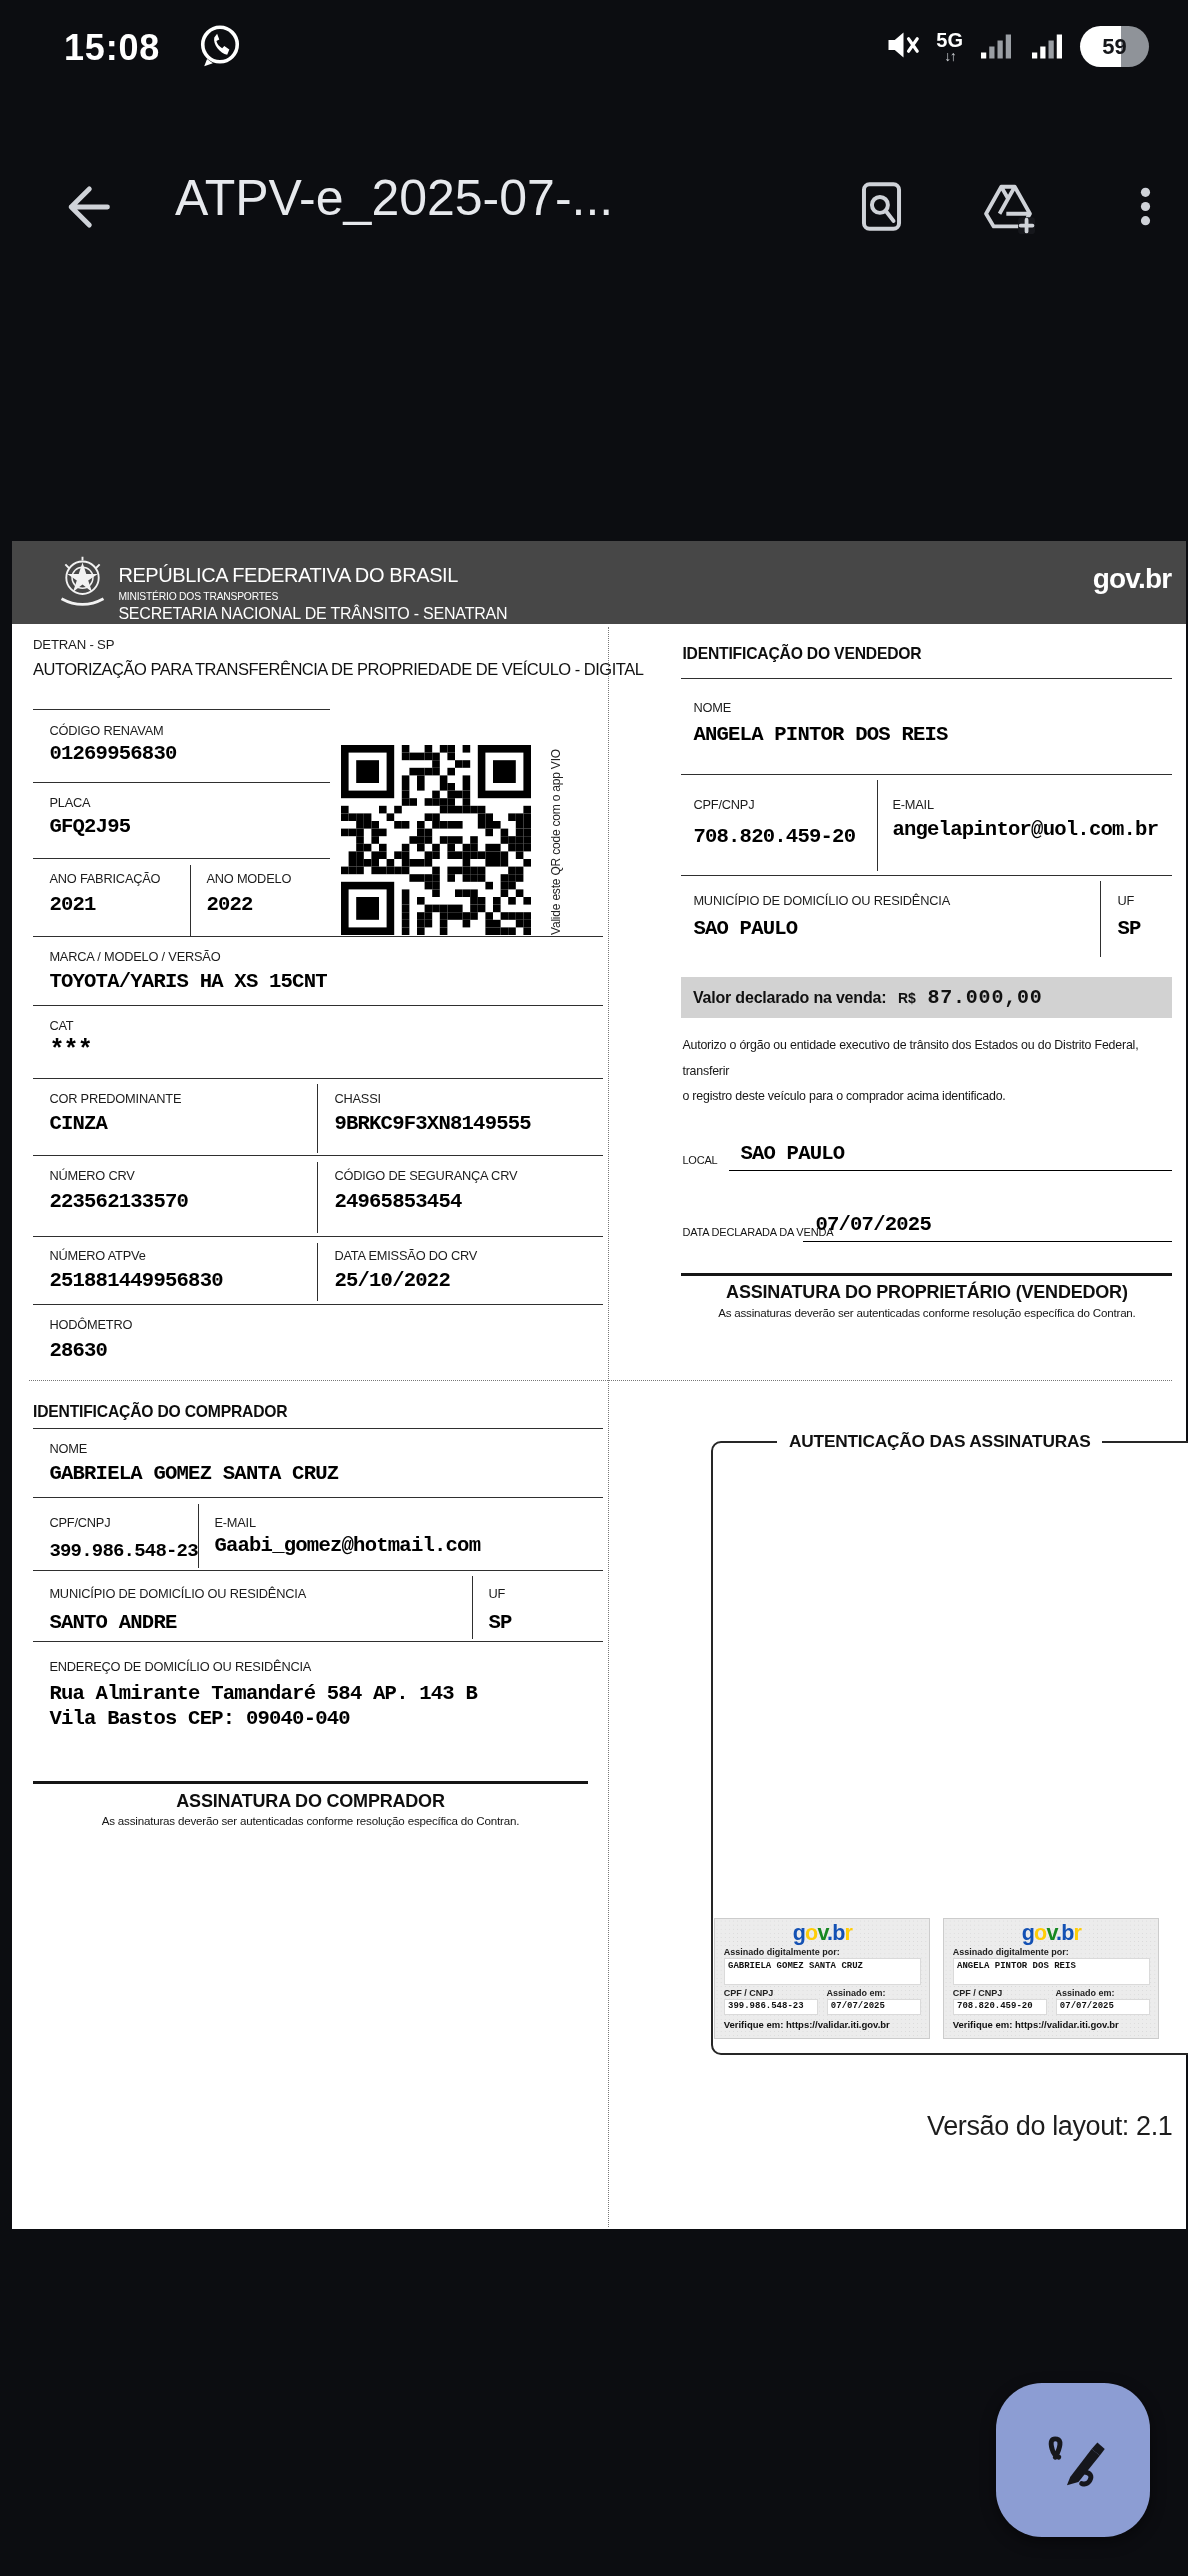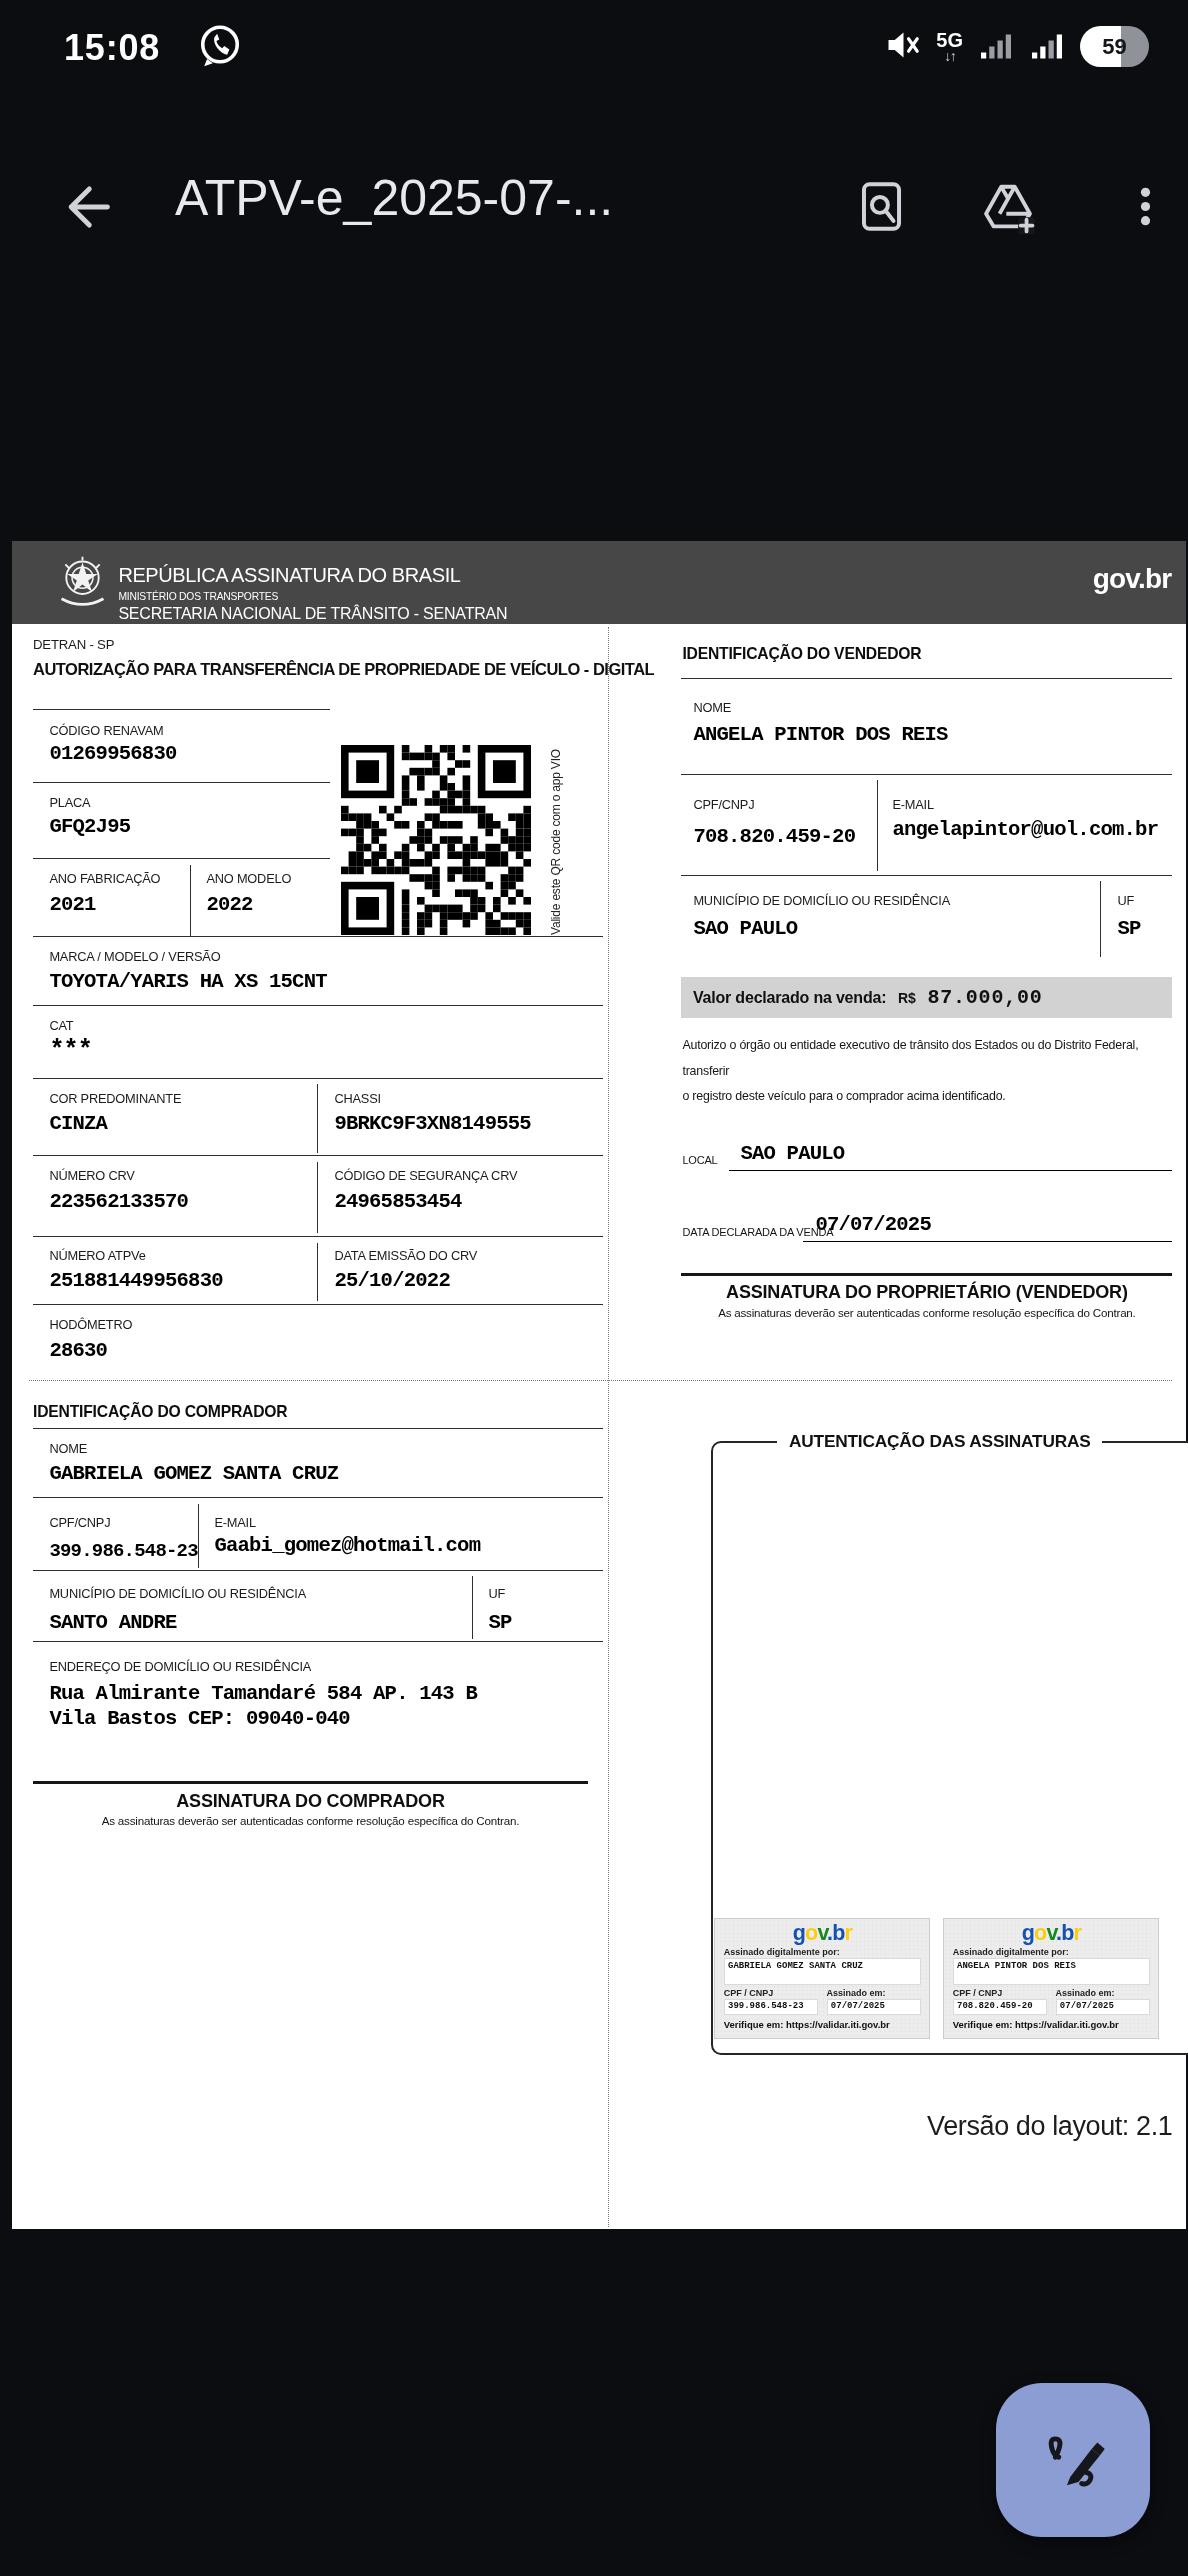--- a/index.html
+++ b/index.html
@@ -147,31 +147,31 @@
   <div id="doc-header">
     <span class="abs" style="left:40px; top:10px;">
       <svg width="61" height="63" viewBox="0 0 64 66">
           <circle cx="32" cy="28" r="17" fill="none" stroke="#f2f2f2" stroke-width="2"></circle>
           <circle cx="32" cy="28" r="11" fill="none" stroke="#f2f2f2" stroke-width="1.5"></circle>
           <path d="M32 12 L36 24 L48 24 L38 31 L42 43 L32 35 L22 43 L26 31 L16 24 L28 24 Z" fill="#f2f2f2"></path>
           <path d="M10 50 Q32 62 54 50" fill="none" stroke="#f2f2f2" stroke-width="3"></path>
           <path d="M32 6 V10 M14 14 L18 18 M50 14 L46 18" stroke="#f2f2f2" stroke-width="2"></path>
         </svg>
     </span>
-    <div class="hd-republic">REPÚBLICA ASSINATURA DO BRASIL</div>
+    <div class="hd-republic">REPÚBLICA FEDERATIVA DO BRASIL</div>
     <div class="hd-min">MINISTÉRIO DOS TRANSPORTES</div>
     <div class="hd-sec">SECRETARIA NACIONAL DE TRÂNSITO - SENATRAN</div>
     <div class="gov-top">gov.br</div>
   </div>
 
   <div class="dot-v"></div>
   <div class="dot-h"></div>
 
   <div class="abs flab" style="left:20.6px; top:96px; font-size:13.2px;">DETRAN - SP</div>
-  <div class="abs" style="left:20.6px; top:119px; width:574px; font-size:16.5px; font-weight:700; letter-spacing:-0.5px; white-space:nowrap;">AUTORIZAÇÃO PARA TRANSFERÊNCIA DE PROPRIEDADE DE VEÍCULO - DIGITAL</div>
+  <div class="abs" style="left:20.6px; top:119px; width:574px; font-size:16.5px; font-weight:400; letter-spacing:-0.5px; white-space:nowrap;">AUTORIZAÇÃO PARA TRANSFERÊNCIA DE PROPRIEDADE DE VEÍCULO - DIGITAL</div>
 
   <div class="hline" style="left:20.6px; top:168px; width:297px;"></div>
   <div class="abs flab" style="left:37px; top:182px;">CÓDIGO RENAVAM</div>
   <div class="abs fval" style="left:37px; top:201px;">01269956830</div>
 
   <div class="hline" style="left:20.6px; top:241px; width:297px;"></div>
   <div class="abs flab" style="left:37px; top:254px;">PLACA</div>
   <div class="abs fval" style="left:37px; top:274px;">GFQ2J95</div>
 
   <div class="hline" style="left:20.6px; top:317px; width:297px;"></div>

